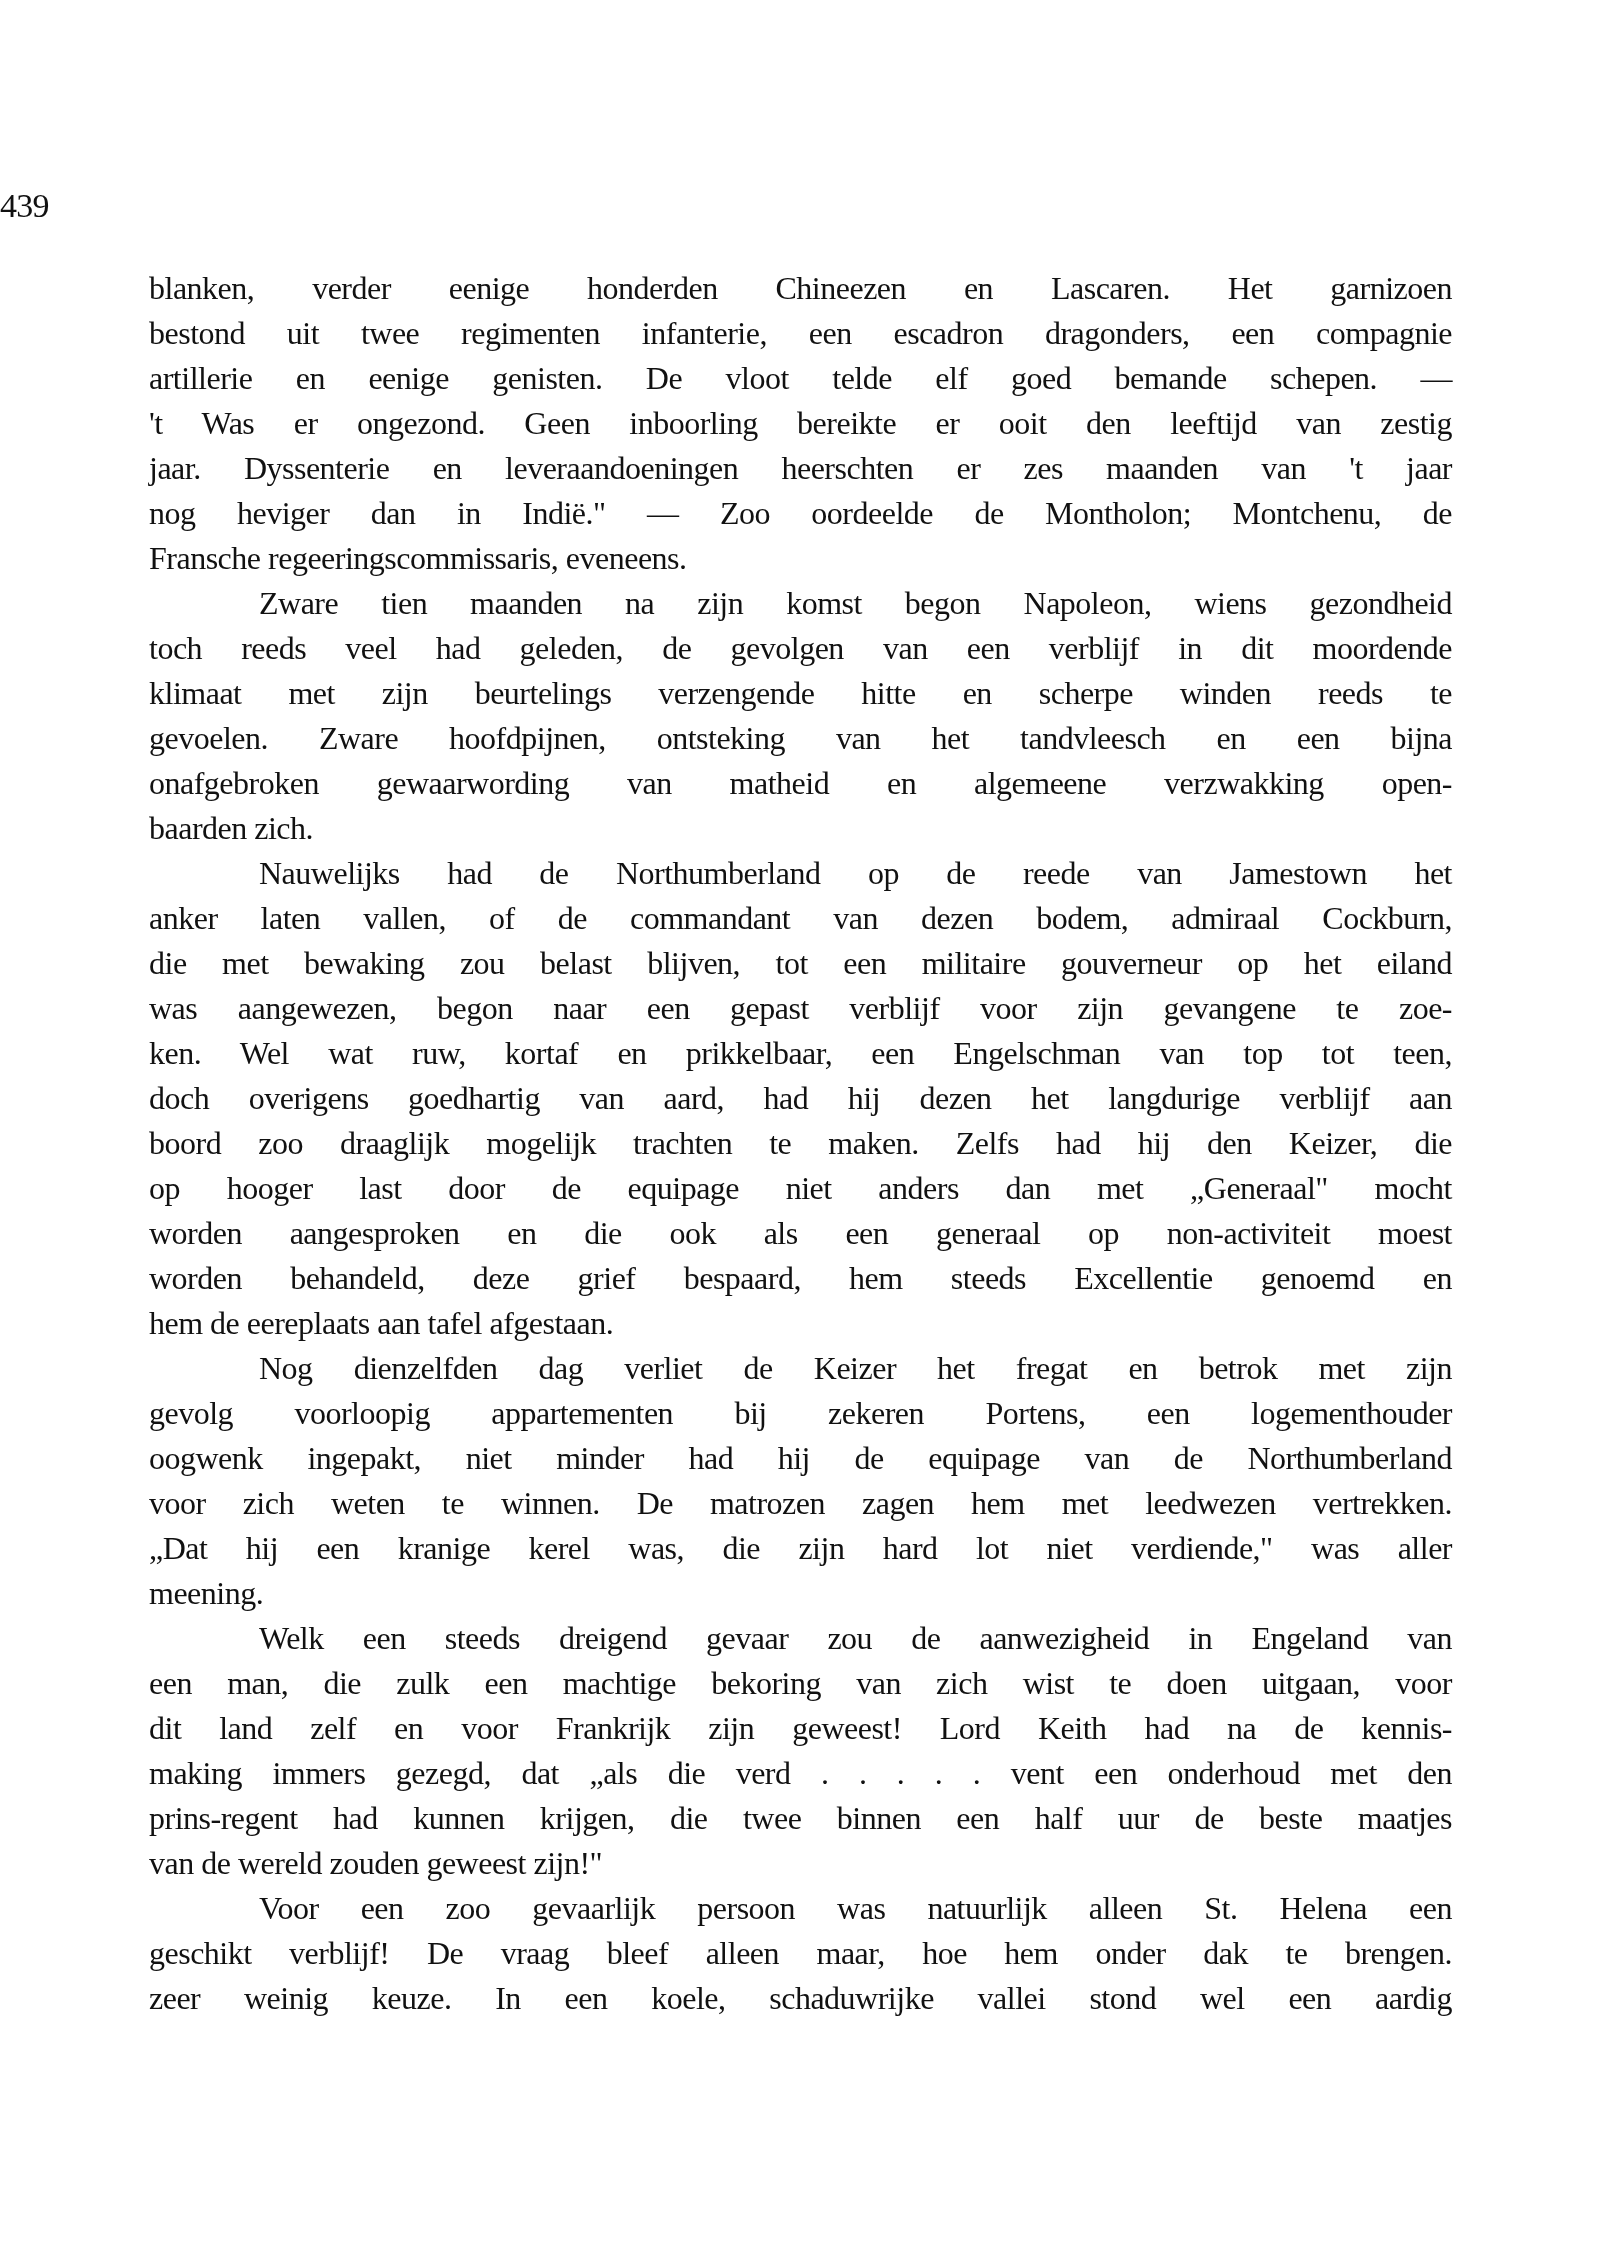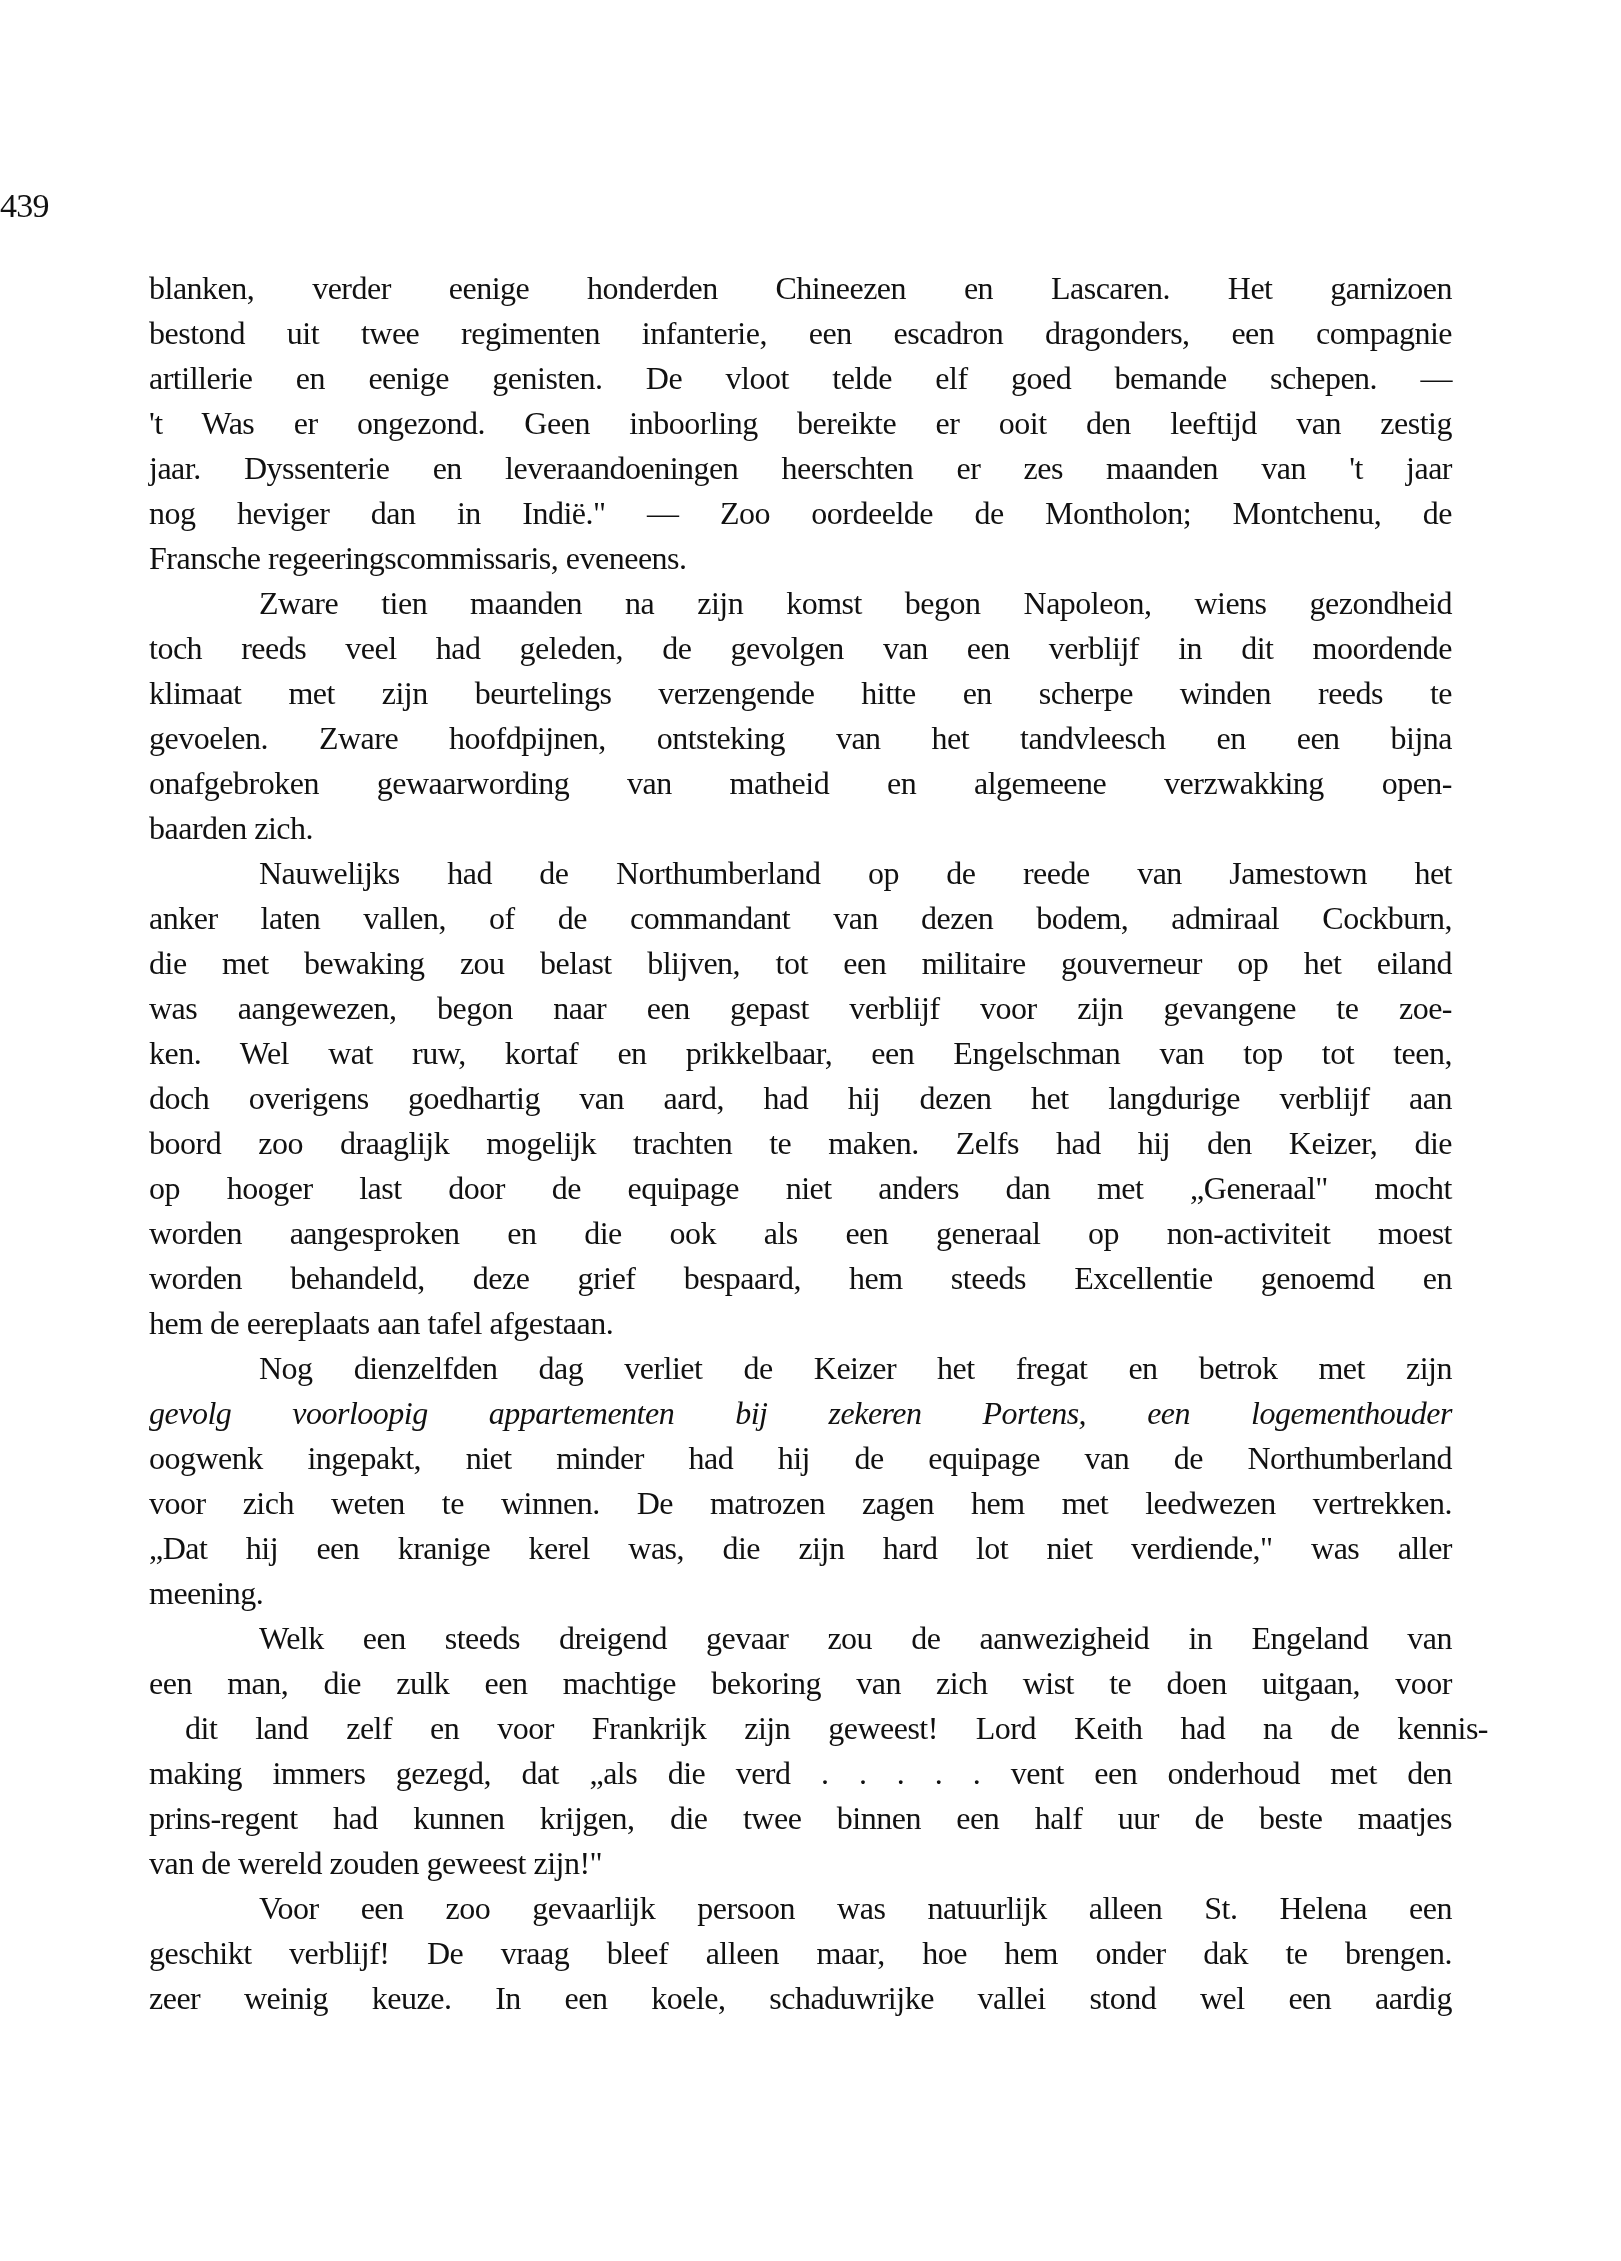--- a/index.html
+++ b/index.html
@@ -128,40 +128,40 @@
       <span class="line-inner" style="white-space: normal; display: block; width: 1303px; text-align: justify; text-align-last: justify;">worden aangesproken en die ook als een generaal op non-activiteit moest</span>
     </div>
     <div class="line">
       <span class="line-inner" style="white-space: normal; display: block; width: 1303px; text-align: justify; text-align-last: justify;">worden behandeld, deze grief bespaard, hem steeds Excellentie genoemd en</span>
     </div>
     <div class="line last"><span class="line-inner" style="white-space: nowrap; display: inline-block; width: auto;">hem de eereplaats aan tafel afgestaan.</span></div>
     <div class="line indent">
       <span class="line-inner" style="white-space: normal; display: block; width: 1193px; text-align: justify; text-align-last: justify;">Nog dienzelfden dag verliet de Keizer het fregat en betrok met zijn</span>
     </div>
     <div class="line">
-      <span class="line-inner" style="white-space: normal; display: block; width: 1303px; text-align: justify; text-align-last: justify; font-style: italic;">gevolg voorloopig appartementen bij zekeren Portens, een logementhouder</span>
+      <span class="line-inner" style="white-space: normal; display: block; width: 1303px; text-align: justify; text-align-last: justify;">gevolg voorloopig appartementen bij zekeren Portens, een logementhouder</span>
     </div>
     <div class="line">
       <span class="line-inner" style="white-space: normal; display: block; width: 1303px; text-align: justify; text-align-last: justify;">oogwenk ingepakt, niet minder had hij de equipage van de Northumberland</span>
     </div>
     <div class="line">
       <span class="line-inner" style="white-space: normal; display: block; width: 1303px; text-align: justify; text-align-last: justify;">voor zich weten te winnen. De matrozen zagen hem met leedwezen vertrekken.</span>
     </div>
     <div class="line">
       <span class="line-inner" style="white-space: normal; display: block; width: 1303px; text-align: justify; text-align-last: justify;">„Dat hij een kranige kerel was, die zijn hard lot niet verdiende," was aller</span>
     </div>
     <div class="line last"><span class="line-inner" style="white-space: nowrap; display: inline-block; width: auto;">meening.</span></div>
     <div class="line indent">
       <span class="line-inner" style="white-space: normal; display: block; width: 1193px; text-align: justify; text-align-last: justify;">Welk een steeds dreigend gevaar zou de aanwezigheid in Engeland van</span>
     </div>
     <div class="line">
       <span class="line-inner" style="white-space: normal; display: block; width: 1303px; text-align: justify; text-align-last: justify;">een man, die zulk een machtige bekoring van zich wist te doen uitgaan, voor</span>
     </div>
     <div class="line">
-      <span class="line-inner" style="white-space: normal; display: block; width: 1303px; text-align: justify; text-align-last: justify; margin-left: 36px;">dit land zelf en voor Frankrijk zijn geweest! Lord Keith had na de kennis-</span>
+      <span class="line-inner" style="white-space: normal; display: block; width: 1303px; text-align: justify; text-align-last: justify;">dit land zelf en voor Frankrijk zijn geweest! Lord Keith had na de kennis-</span>
     </div>
     <div class="line">
       <span class="line-inner" style="white-space: normal; display: block; width: 1303px; text-align: justify; text-align-last: justify;">making immers gezegd, dat „als die verd . . . . . vent een onderhoud met den</span>
     </div>
     <div class="line">
       <span class="line-inner" style="white-space: normal; display: block; width: 1303px; text-align: justify; text-align-last: justify;">prins-regent had kunnen krijgen, die twee binnen een half uur de beste maatjes</span>
     </div>
     <div class="line last"><span class="line-inner" style="white-space: nowrap; display: inline-block; width: auto;">van de wereld zouden geweest zijn!"</span></div>
     <div class="line indent">
       <span class="line-inner" style="white-space: normal; display: block; width: 1193px; text-align: justify; text-align-last: justify;">Voor een zoo gevaarlijk persoon was natuurlijk alleen St. Helena een</span>

